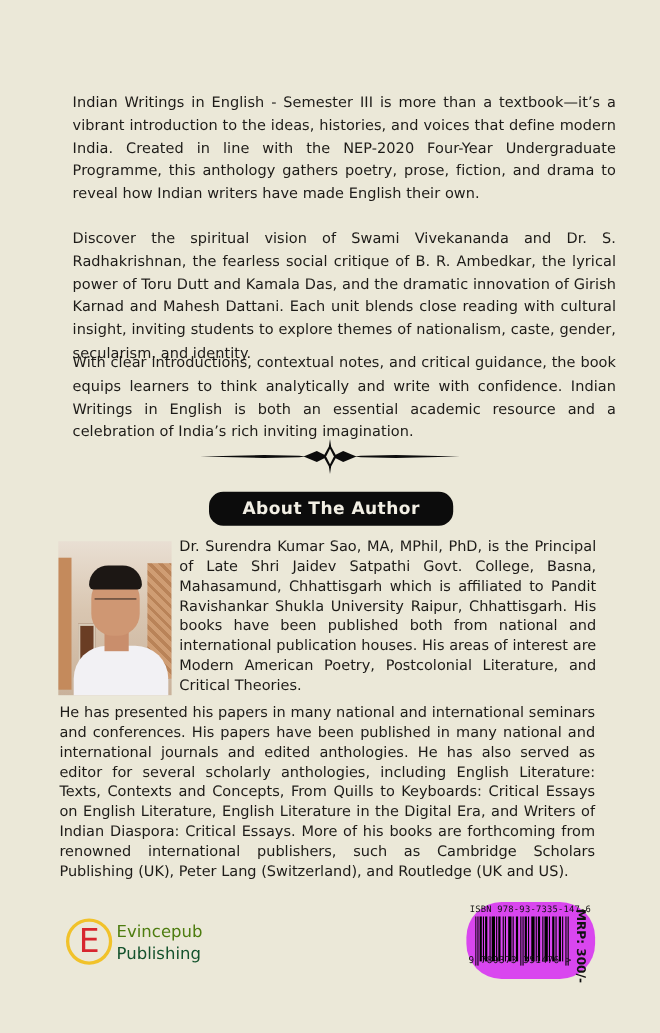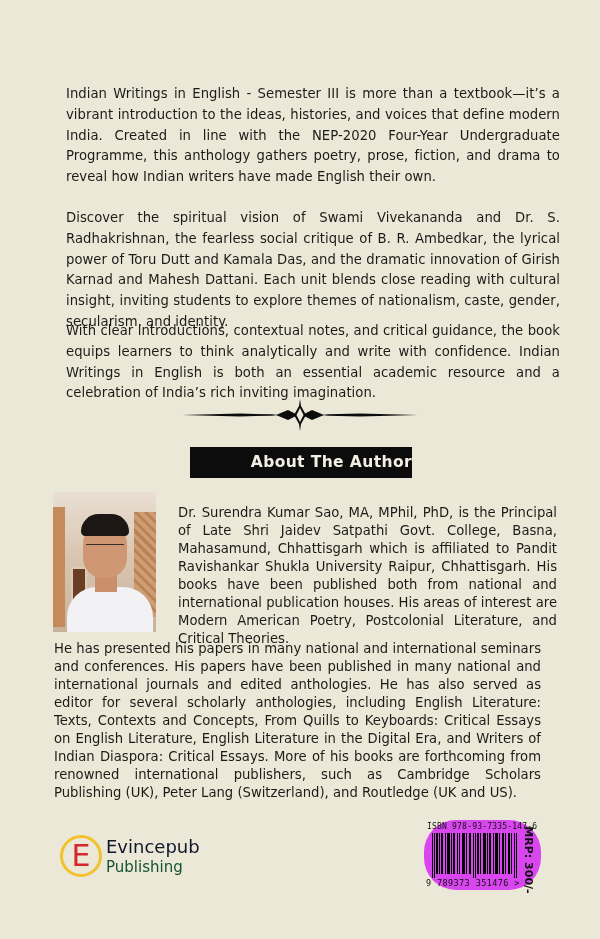--- a/index.html
+++ b/index.html
@@ -37,27 +37,27 @@
     height: 34px;
   }
 
   .about-pill {
     position: absolute;
     left: 190px;
     top: 447px;
     width: 222px;
     height: 31px;
     background: #0c0c0c;
-    border-radius: 0;
+    border-radius: 13px;
     color: #f2efe4;
     font-family: "DejaVu Sans", sans-serif;
     font-weight: bold;
     font-size: 15.5px;
     line-height: 31px;
-    text-align: right;
+    text-align: center;
     letter-spacing: 0.4px;
   }
 
   .photo {
     position: absolute;
     left: 53px;
     top: 492px;
     width: 103px;
     height: 140px;
     background: linear-gradient(180deg, #e9dfd3 0%, #d9c6b1 45%, #c9b29b 100%);
@@ -97,21 +97,21 @@
   }
 
   .bio1 {
     position: absolute;
     left: 162px;
     top: 488px;
     width: 379px;
     font-size: 13.2px;
     line-height: 18px;
     text-align: justify;
-    margin: 16px;
+    margin: 1px;
   }
   .bio2 {
     position: absolute;
     left: 54px;
     top: 640px;
     width: 487px;
     font-size: 13.2px;
     line-height: 18px;
     text-align: justify;
     margin: 0;
@@ -143,22 +143,22 @@
     text-align: center;
     line-height: 42px;
     color: #d7262e;
     font-family: "DejaVu Sans", sans-serif;
     font-size: 30px;
   }
   .logo-name {
     position: absolute;
     left: 46px;
     top: 3px;
-    color: #0f172a;
-    font-size: 18px;
+    color: #4d7c0f;
+    font-size: 15px;
     line-height: 18px;
   }
   .logo-sub {
     position: absolute;
     left: 46px;
     top: 23px;
     color: #14532d;
     font-size: 15px;
     line-height: 18px;
   }
@@ -185,21 +185,21 @@
   .bars {
     position: absolute;
     left: 8px;
     top: 13px;
     width: 86px;
     height: 45px;
   }
   .isbn-bottom {
     position: absolute;
     left: 2px;
-    top: 58px;
+    top: 48px;
     font-family: "DejaVu Sans Mono", monospace;
     font-size: 8.5px;
     color: #111;
     white-space: nowrap;
     letter-spacing: 0.4px;
   }
   .mrp {
     position: absolute;
     left: 94px;
     top: 12px;

